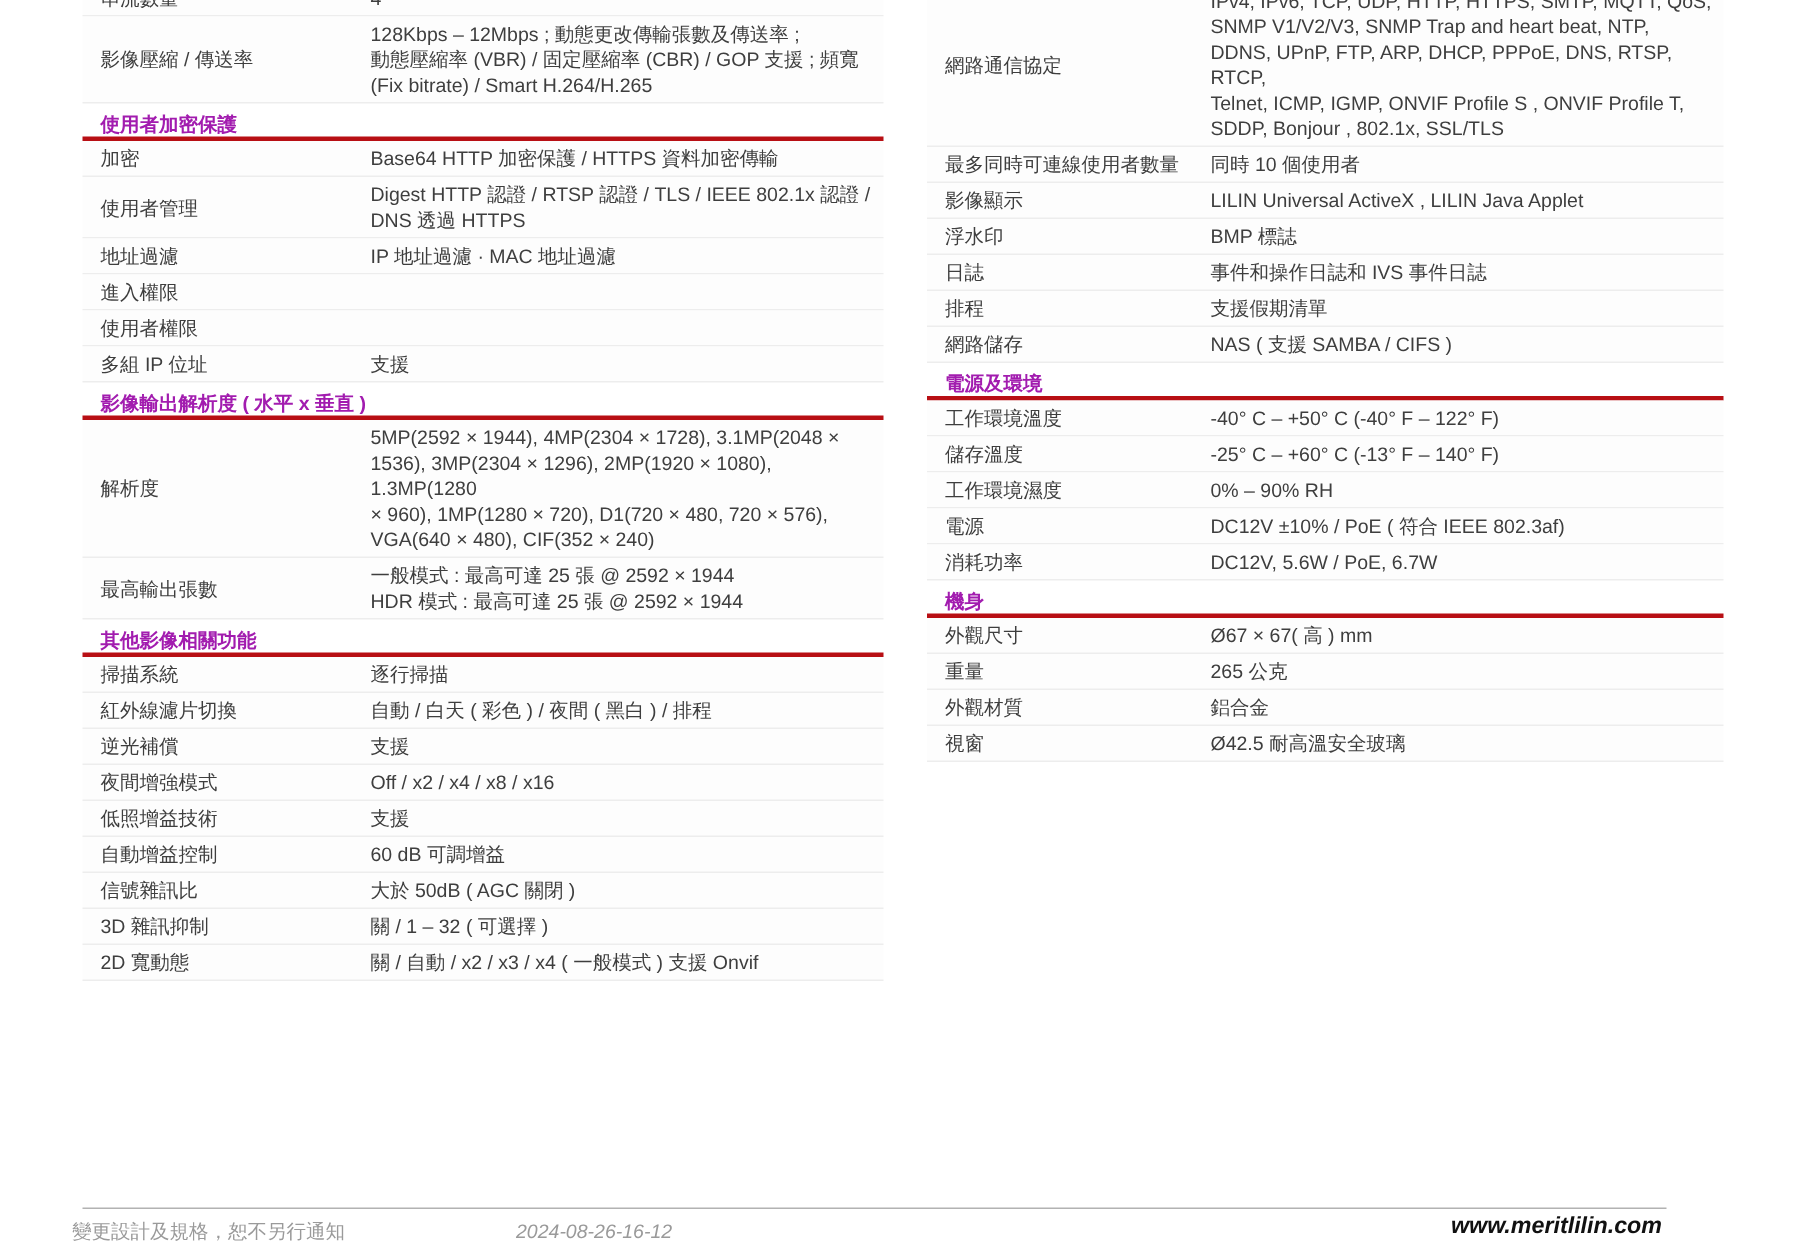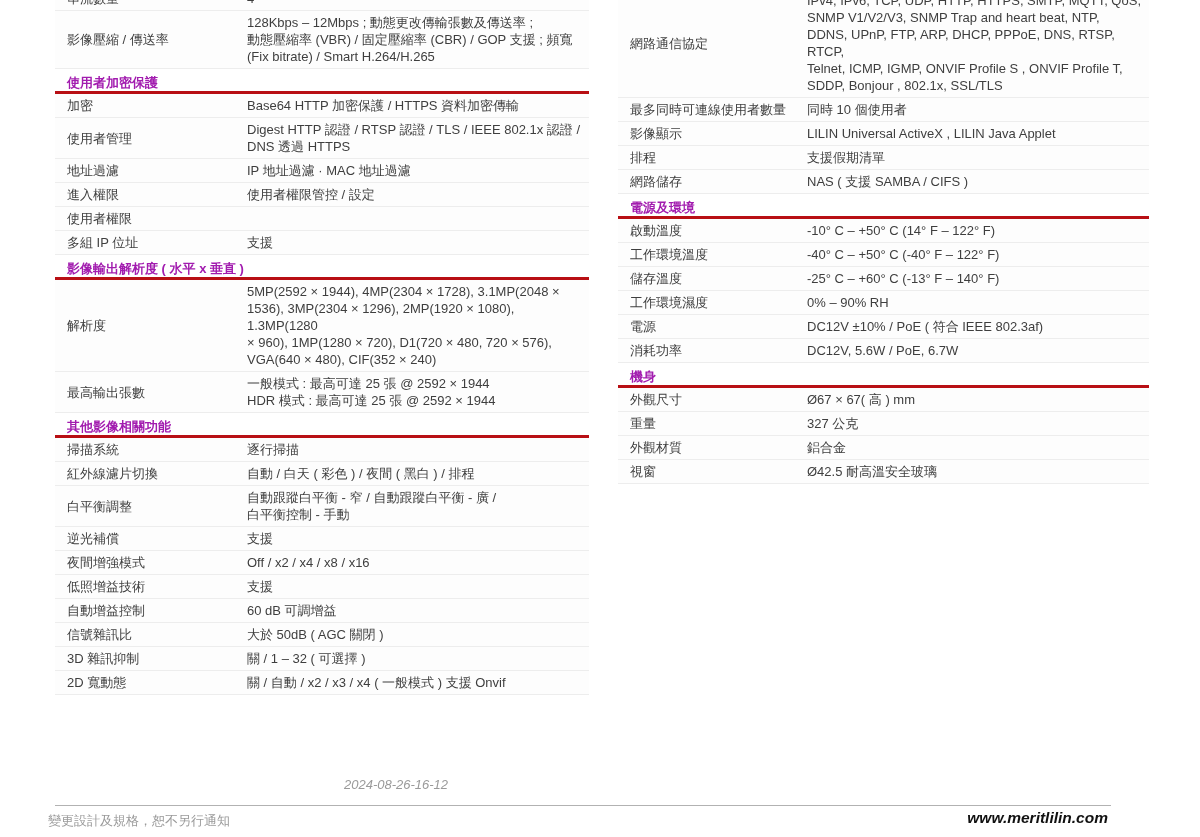--- a/index.html
+++ b/index.html
@@ -32,21 +32,21 @@
     border-bottom:3px solid #b80f14;
   }
   .footer-rule{
     position:absolute;left:55px;top:805px;width:1056px;height:0;
     border-top:1px solid #b2b2b2;
   }
   .footer-disclaimer{
     position:absolute;left:48px;top:812px;color:#9a9a9a;font-size:13px;
   }
   .footer-date{
-    position:absolute;left:344px;top:776px;color:#9a9a9a;font-size:13px;font-style:italic;
+    position:absolute;left:344px;top:812px;color:#9a9a9a;font-size:13px;font-style:italic;
   }
   .footer-website{
     position:absolute;right:92px;top:809px;color:#111111;
     font-size:15.5px;font-style:italic;font-weight:bold;
     text-decoration:none;
     text-align:right;
   }
 </style>
 </head>
 <body>
@@ -73,21 +73,20 @@
         <div class="spec-label">使用者管理</div>
         <div class="spec-value">Digest HTTP 認證 / RTSP 認證 / TLS / IEEE 802.1x 認證 /
 DNS 透過 HTTPS</div>
       </div>
       <div class="spec-row">
         <div class="spec-label">地址過濾</div>
         <div class="spec-value">IP 地址過濾 · MAC 地址過濾</div>
       </div>
       <div class="spec-row">
         <div class="spec-label">進入權限</div>
-        <div class="spec-value">使用者權限管控 / 設定</div>
       </div>
       <div class="spec-row">
         <div class="spec-label">使用者權限</div>
       </div>
       <div class="spec-row">
         <div class="spec-label">多組 IP 位址</div>
         <div class="spec-value">支援</div>
       </div>
       <div class="section-header">影像輸出解析度 ( 水平 x 垂直 )</div>
       <div class="spec-row">
@@ -103,25 +102,20 @@
 HDR 模式 : 最高可達 25 張 @ 2592 × 1944</div>
       </div>
       <div class="section-header">其他影像相關功能</div>
       <div class="spec-row">
         <div class="spec-label">掃描系統</div>
         <div class="spec-value">逐行掃描</div>
       </div>
       <div class="spec-row">
         <div class="spec-label">紅外線濾片切換</div>
         <div class="spec-value">自動 / 白天 ( 彩色 ) / 夜間 ( 黑白 ) / 排程</div>
-      </div>
-      <div class="spec-row">
-        <div class="spec-label">白平衡調整</div>
-        <div class="spec-value">自動跟蹤白平衡 - 窄 / 自動跟蹤白平衡 - 廣 /
-白平衡控制 - 手動</div>
       </div>
       <div class="spec-row">
         <div class="spec-label">逆光補償</div>
         <div class="spec-value">支援</div>
       </div>
       <div class="spec-row">
         <div class="spec-label">夜間增強模式</div>
         <div class="spec-value">Off / x2 / x4 / x8 / x16</div>
       </div>
       <div class="spec-row">
@@ -157,33 +151,37 @@
       </div>
       <div class="spec-row">
         <div class="spec-label">最多同時可連線使用者數量</div>
         <div class="spec-value">同時 10 個使用者</div>
       </div>
       <div class="spec-row">
         <div class="spec-label">影像顯示</div>
         <div class="spec-value">LILIN Universal ActiveX , LILIN Java Applet</div>
       </div>
       <div class="spec-row">
+        <div class="spec-label">浮水印</div>
+        <div class="spec-value">BMP 標誌</div>
+      </div>
+      <div class="spec-row">
+        <div class="spec-label">日誌</div>
+        <div class="spec-value">事件和操作日誌和 IVS 事件日誌</div>
+      </div>
+      <div class="spec-row">
         <div class="spec-label">排程</div>
         <div class="spec-value">支援假期清單</div>
       </div>
       <div class="spec-row">
         <div class="spec-label">網路儲存</div>
         <div class="spec-value">NAS ( 支援 SAMBA / CIFS )</div>
       </div>
       <div class="section-header">電源及環境</div>
       <div class="spec-row">
-        <div class="spec-label">啟動溫度</div>
-        <div class="spec-value">-10° C – +50° C (14° F – 122° F)</div>
-      </div>
-      <div class="spec-row">
         <div class="spec-label">工作環境溫度</div>
         <div class="spec-value">-40° C – +50° C (-40° F – 122° F)</div>
       </div>
       <div class="spec-row">
         <div class="spec-label">儲存溫度</div>
         <div class="spec-value">-25° C – +60° C (-13° F – 140° F)</div>
       </div>
       <div class="spec-row">
         <div class="spec-label">工作環境濕度</div>
         <div class="spec-value">0% – 90% RH</div>
@@ -196,21 +194,21 @@
         <div class="spec-label">消耗功率</div>
         <div class="spec-value">DC12V, 5.6W / PoE, 6.7W</div>
       </div>
       <div class="section-header">機身</div>
       <div class="spec-row">
         <div class="spec-label">外觀尺寸</div>
         <div class="spec-value">Ø67 × 67( 高 ) mm</div>
       </div>
       <div class="spec-row">
         <div class="spec-label">重量</div>
-        <div class="spec-value">327 公克</div>
+        <div class="spec-value">265 公克</div>
       </div>
       <div class="spec-row">
         <div class="spec-label">外觀材質</div>
         <div class="spec-value">鋁合金</div>
       </div>
       <div class="spec-row">
         <div class="spec-label">視窗</div>
         <div class="spec-value">Ø42.5 耐高溫安全玻璃</div>
       </div>
     </div>

